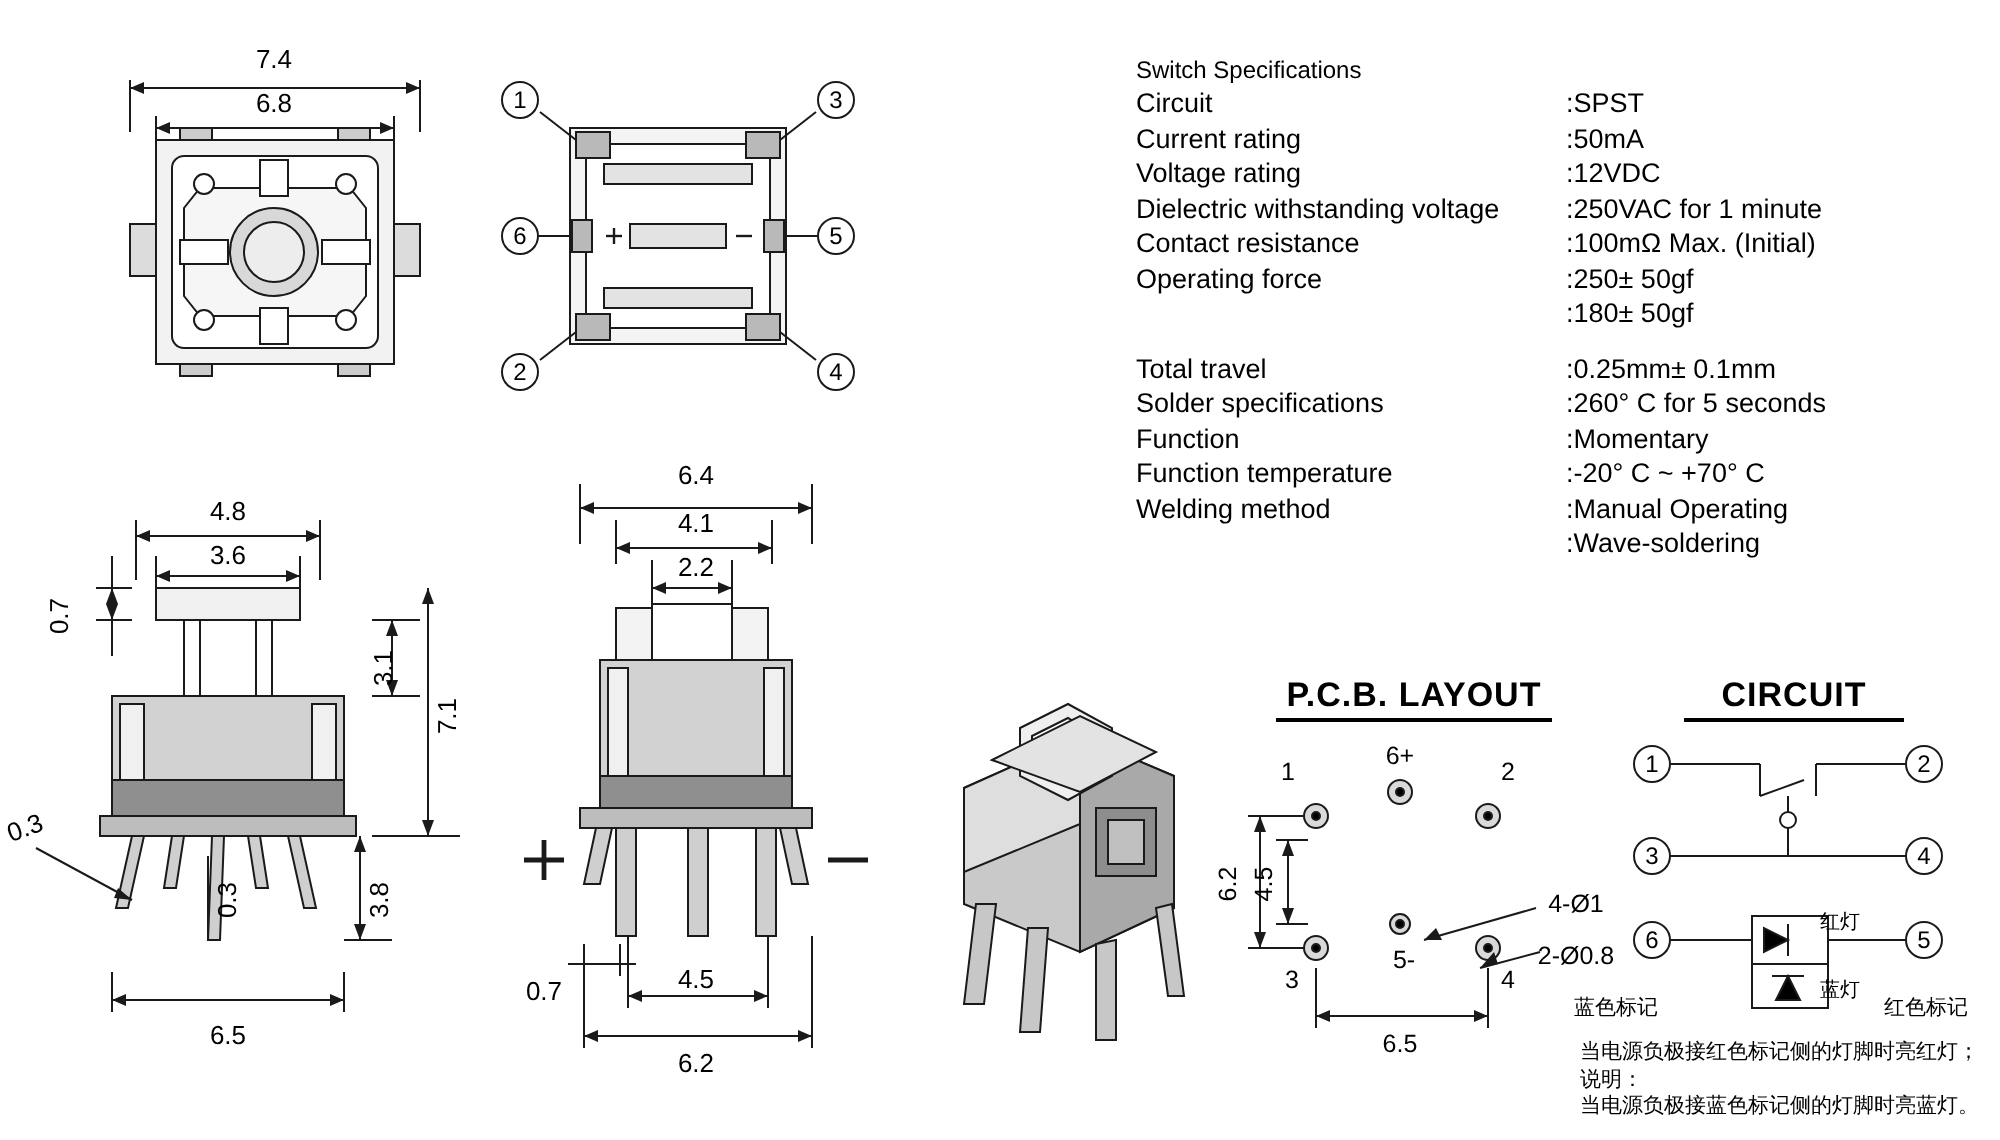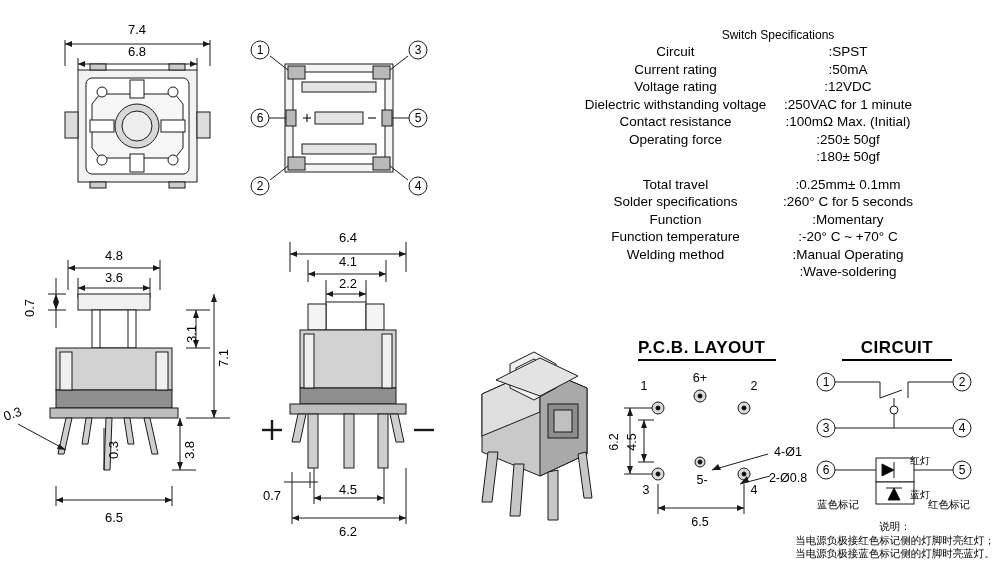--- a/index.html
+++ b/index.html
@@ -4,21 +4,21 @@
 <style>
   html,body{margin:0;padding:0;}
   body{
     width:1000px;height:570px;
     background:#ffffff;
     font-family:"Liberation Sans", sans-serif;
     color:#000;
     position:relative;
     overflow:hidden;
   }
-  .abs{position:absolute;text-align:center;}
+  .abs{position:absolute;}
   svg{display:block;}
   
   #spec{
     left:568px;top:28px;width:420px;
   }
   #spec .title{font-size:12px;margin-bottom:2px;}
   #spec table{border-collapse:collapse;font-size:13.5px;}
   #spec td{padding:0 0 1px 0;vertical-align:top;line-height:16.5px;white-space:nowrap;}
   #spec td.k{width:215px;}
   #spec tr.gap td{height:9px;line-height:9px;font-size:1px;}
@@ -361,21 +361,21 @@
     <rect x="102" y="74" width="18" height="22" fill="#c0c0c0"></rect>
 
     <path d="M36 116 L30 166 L40 166 L46 116 Z" fill="#c7c7c7"></path>
     <path d="M62 128 L58 180 L68 180 L72 128 Z" fill="#c7c7c7"></path>
     <path d="M96 136 L96 184 L106 184 L106 134 Z" fill="#c7c7c7"></path>
     <path d="M126 118 L132 162 L140 162 L134 116 Z" fill="#c7c7c7"></path>
   </g>
 </svg>
 </div>
 
-<div class="abs hdr" style="left:638px;top:338px;width:138px;text-align:left;">P.C.B. LAYOUT</div>
+<div class="abs hdr" style="left:638px;top:338px;width:138px;text-align:center;">P.C.B. LAYOUT</div>
 
 <div class="abs" style="left:608px;top:366px;">
 <svg width="200" height="170" viewBox="0 0 200 170">
   <g stroke="#1a1a1a" stroke-width="1" fill="none">
 
     <circle cx="50" cy="42" r="6" fill="#d9d9d9"></circle>
     <circle cx="50" cy="42" r="2" fill="#000"></circle>
     <circle cx="92" cy="30" r="6" fill="#d9d9d9"></circle>
     <circle cx="92" cy="30" r="2" fill="#000"></circle>
     <circle cx="136" cy="42" r="6" fill="#d9d9d9"></circle>
@@ -465,20 +465,20 @@
     <text x="16" y="66">3</text>
     <text x="152" y="66">4</text>
     <text x="16" y="108">6</text>
     <text x="152" y="108">5</text>
     <text x="110" y="98" font-size="10">红灯</text>
     <text x="110" y="132" font-size="10">蓝灯</text>
   </g>
 </svg>
 </div>
 
-<div class="abs cn" style="left:810px;top:498px;width:56px;text-align:center;">蓝色标记</div>
-<div class="abs cn" style="left:928px;top:498px;width:56px;text-align:left;">红色标记</div>
+<div class="abs cn" style="left:780px;top:498px;width:56px;text-align:center;">蓝色标记</div>
+<div class="abs cn" style="left:928px;top:498px;width:56px;text-align:right;">红色标记</div>
 
 <div class="abs note" style="left:790px;top:520px;width:210px;">
+  <div>当电源负极接红色标记侧的灯脚时亮红灯；</div>
   <div>说明：</div>
-  <div>当电源负极接红色标记侧的灯脚时亮红灯；</div>
   <div>当电源负极接蓝色标记侧的灯脚时亮蓝灯。</div>
 </div>
 
 </body></html>

